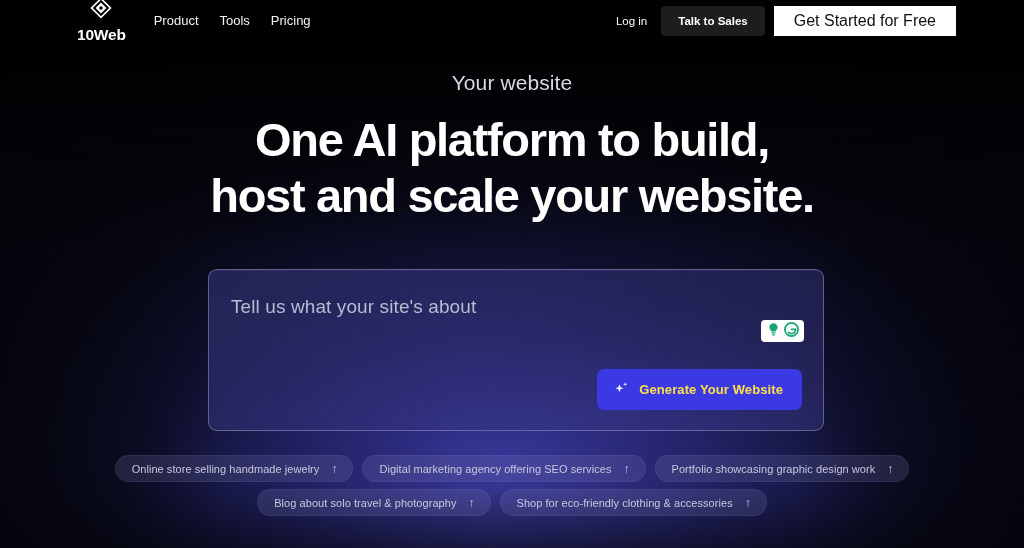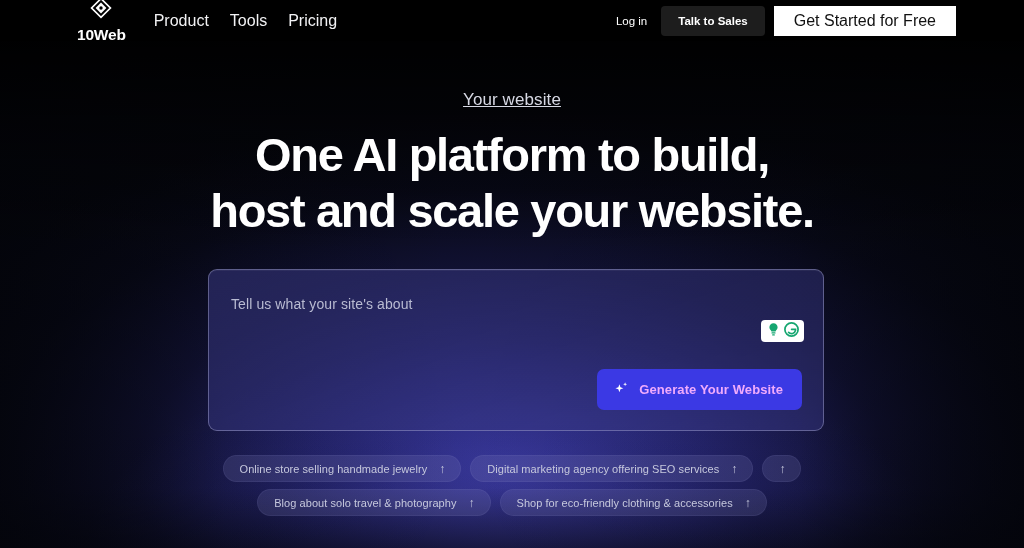--- a/index.html
+++ b/index.html
@@ -89,21 +89,21 @@
     letter-spacing: -0.2px;
   }
   .nav-links {
     display: flex;
     align-items: center;
     gap: 21px;
     margin-left: 28px;
   }
   .nav-link {
     color: #f2f2f4;
-    font-size: 16px;
+    font-size: 13px;
     font-weight: 500;
     cursor: pointer;
     white-space: nowrap;
     text-align: right;
   }
   .header-right {
     margin-left: auto;
     margin-right: 68px;
     display: flex;
     align-items: center;
@@ -147,26 +147,25 @@
 
   
   .hero {
     position: absolute;
     left: 0; top: 41px;
     width: 1024px;
     z-index: 10;
     text-align: center;
   }
   .eyebrow {
-    margin-top: 49px;
+    margin-top: 30px;
     color: #d7d9e4;
-    font-size: 17px;
+    font-size: 21px;
     font-weight: 400;
     letter-spacing: 0.1px;
-    text-decoration: underline;
   }
   .headline {
     margin-top: 17px;
     color: #ffffff;
     font-size: 47px;
     font-weight: 700;
     line-height: 56px;
     letter-spacing: -1.3px;
   }
   .headline .line { display: block; }
@@ -187,21 +186,21 @@
     border-radius: 9px;
     border: 1px solid rgba(181,182,224,0.42);
     background: linear-gradient(160deg, rgba(54,54,126,0.58) 0%, rgba(52,52,124,0.50) 55%, rgba(60,60,140,0.44) 100%);
     box-shadow: inset 0 1px 0 rgba(255,255,255,0.05);
   }
   .prompt-placeholder {
     position: absolute;
     left: 22px;
     top: 26px;
     color: #b9bbd2;
-    font-size: 14px;
+    font-size: 19px;
     font-weight: 400;
     letter-spacing: 0.1px;
   }
   .grammarly-badge {
     position: absolute;
     right: 19px;
     top: 50px;
     width: 43px;
     height: 22px;
     background: #ffffff;
@@ -215,21 +214,21 @@
   .badge-icon { display: block; }
   .btn-generate {
     position: absolute;
     right: 21px;
     bottom: 20px;
     height: 41px;
     padding: 0 19px 0 16px;
     background: #3b39e4;
     border: none;
     border-radius: 7px;
-    color: #f0abfc;
+    color: #fde047;
     font-size: 13px;
     font-weight: 600;
     font-family: inherit;
     letter-spacing: 0.1px;
     display: flex;
     align-items: center;
     gap: 9px;
     cursor: pointer;
     white-space: nowrap;
   }
@@ -359,20 +358,21 @@
     <div class="chip-row">
       <div class="chip">
         <span>Online store selling handmade jewelry</span>
         <span class="chip-arrow">↑</span>
       </div>
       <div class="chip">
         <span>Digital marketing agency offering SEO services</span>
         <span class="chip-arrow">↑</span>
       </div>
       <div class="chip">
+        <span>Portfolio showcasing graphic design work</span>
         <span class="chip-arrow">↑</span>
       </div>
     </div>
 
     <div class="chip-row">
       <div class="chip">
         <span>Blog about solo travel &amp; photography</span>
         <span class="chip-arrow">↑</span>
       </div>
       <div class="chip">

